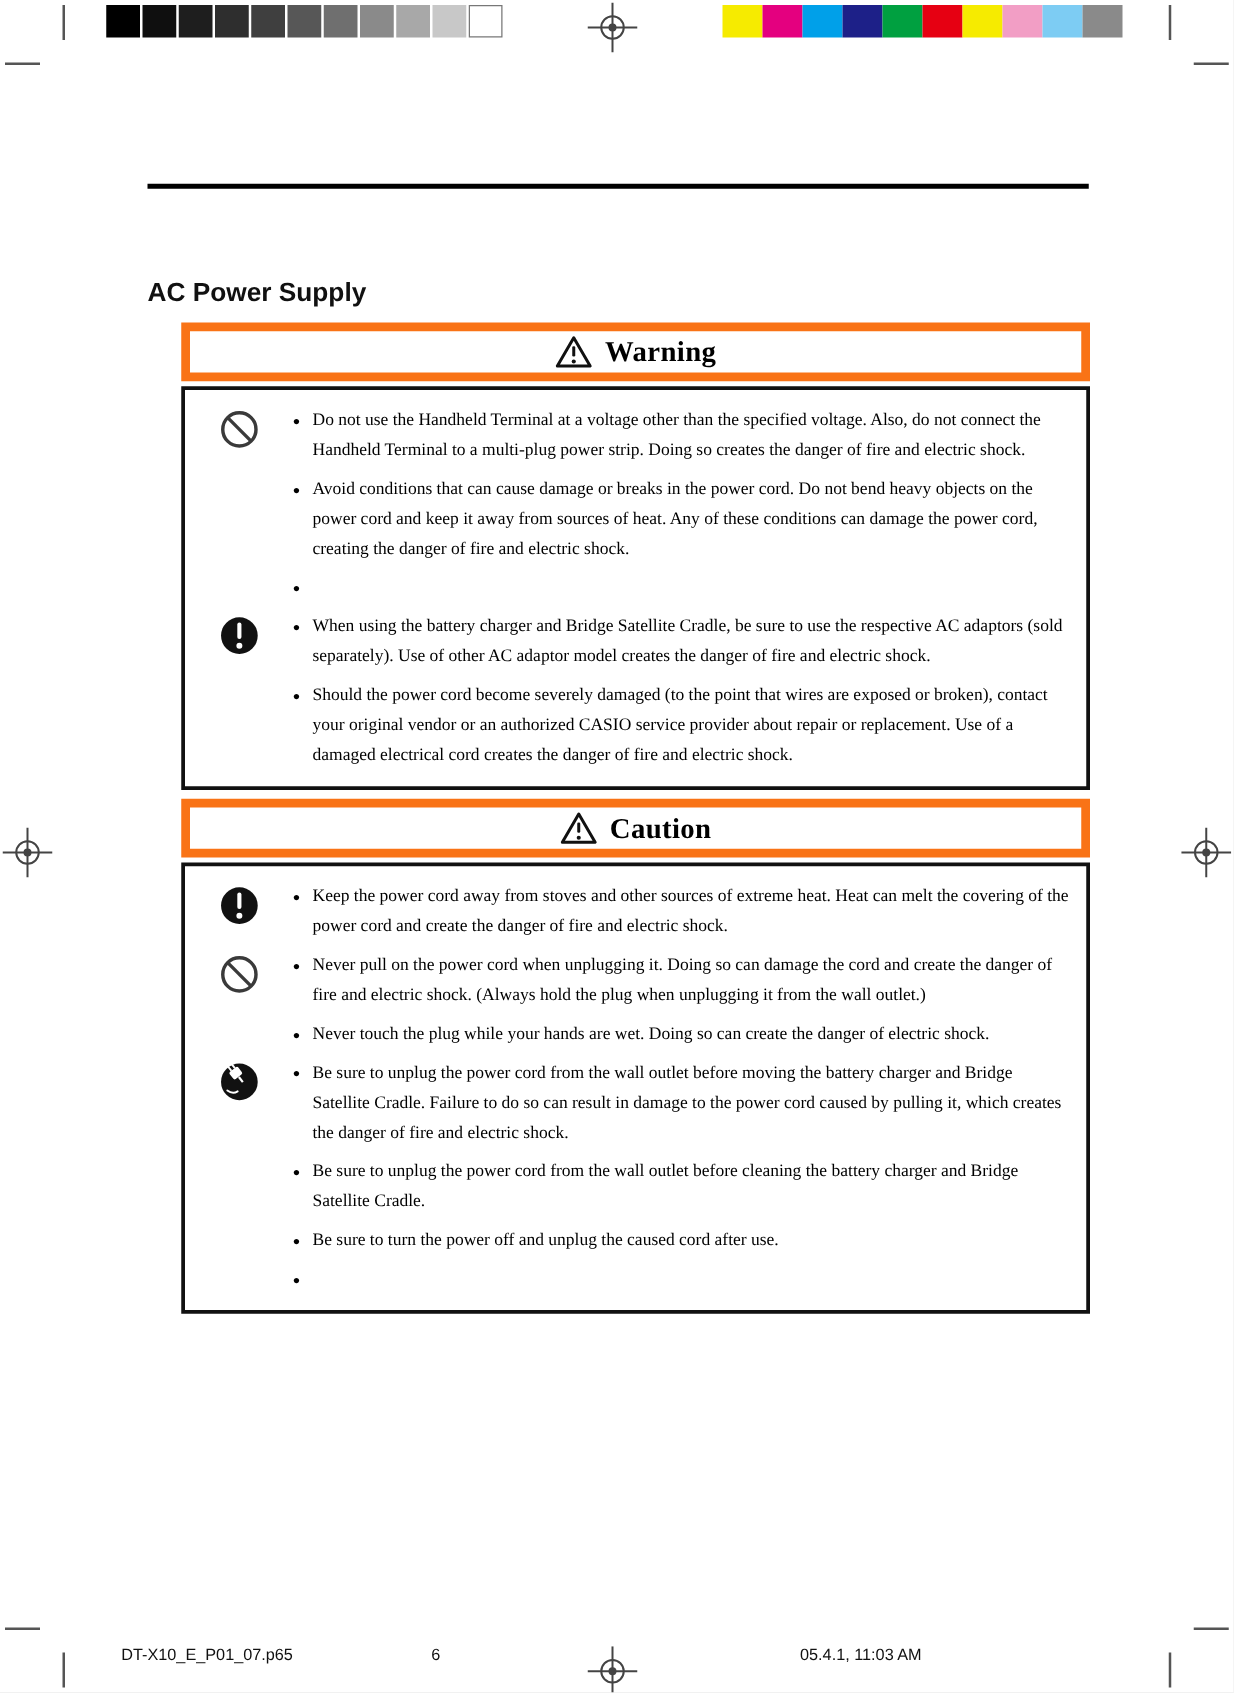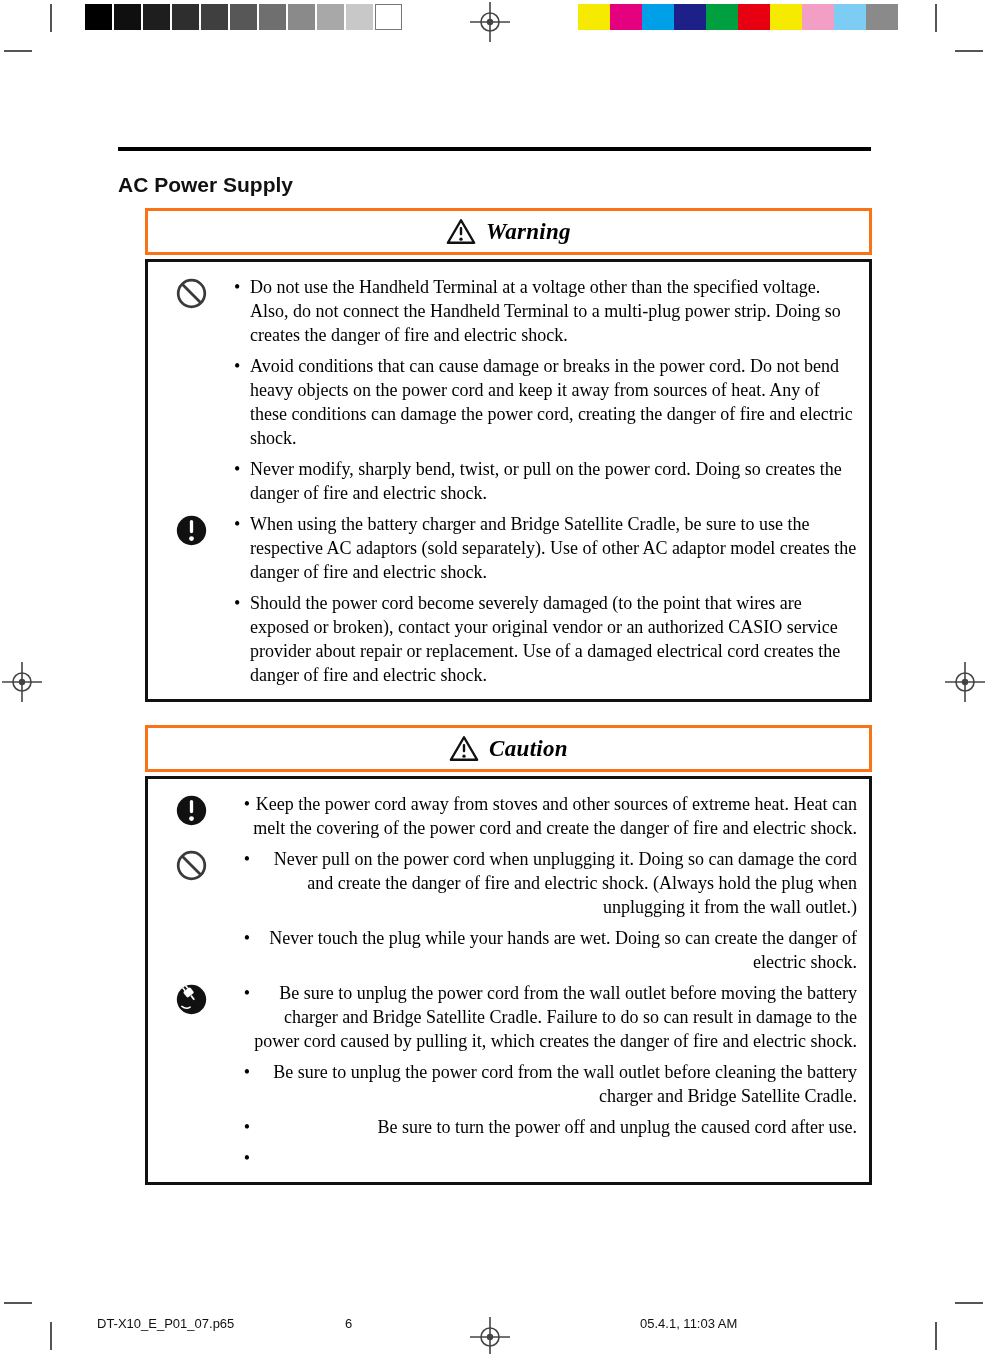--- a/index.html
+++ b/index.html
@@ -24,42 +24,42 @@
   .crosshair.right  { left:945px; top:662px; }
 
   .crop { position:absolute; background:#555; }
   .crop.v { width:2px; height:28px; }
   .crop.h { width:28px; height:2px; }
 
   
   .content { position:absolute; left:118px; top:147px; width:753px; }
   .top-rule { height:4px; background:#000; }
   h1.page-title {
-    margin-top:22px; font-family:"Liberation Sans", sans-serif;
+    margin-top:72px; font-family:"Liberation Sans", sans-serif;
     font-weight:bold; font-size:21px; color:#111;
   }
 
   .alert { margin-top:11px; }
-  .alert + .alert { margin-top:23px;text-align:right; }
+  .alert + .alert { margin-top:7px; }
   .alert-title {
     display:flex; align-items:center; justify-content:center; gap:10px;
-    border:3px solid #f97316; height:47px; margin-left:27px; width:727px;font-style:italic;
+    border:7px solid #f97316; height:47px; margin-left:27px; width:727px;
   }
   .alert-title .tri-icon { width:30px; height:27px; display:block; }
   .alert-title .label { font-size:23px; font-weight:bold; letter-spacing:0.3px; }
   .alert-body {
     border:3px solid #111; margin:4px 0 0 27px; width:727px;
     padding:13px 6px 10px 0;
   }
   .row { display:flex; margin-bottom:7px; }
   .row:last-child { margin-bottom:2px; }
   .icon-col { flex:0 0 86px; display:flex; justify-content:center; align-items:flex-start; padding-top:2px; }
   .icon-col svg { width:33px; height:33px; display:block; }
   .bullet { flex:0 0 16px; font-size:18px; line-height:24px; }
-  .itext { flex:1; font-size:18px; line-height:24px; padding-right:6px; }
+  .itext { flex:1; font-size:14px; line-height:24px; padding-right:6px; }
 
   .page-num {
     margin:6px 0 0 0; font-family:"Liberation Sans", sans-serif;
     font-weight:bold; font-size:20px;
   }
 
   
   .footer-item { position:absolute; top:1316px; font-family:"Liberation Sans", sans-serif; font-size:13px; color:#111; }
   .footer-file { left:85px;margin-left:12px; }
   .footer-num  { left:345px; }
@@ -158,21 +158,20 @@
 
         <div class="row">
           <div class="icon-col"></div>
           <div class="bullet">•</div>
           <div class="itext">Avoid conditions that can cause damage or breaks in the power cord. Do not bend heavy objects on the power cord and keep it away from sources of heat. Any of these conditions can damage the power cord, creating the danger of fire and electric shock.</div>
         </div>
 
         <div class="row">
           <div class="icon-col"></div>
           <div class="bullet">•</div>
-          <div class="itext">Never modify, sharply bend, twist, or pull on the power cord. Doing so creates the danger of fire and electric shock.</div>
         </div>
 
         <div class="row">
           <div class="icon-col">
             <svg viewBox="0 0 36 36">
                 <circle cx="18" cy="18" r="16" fill="#111"></circle>
                 <rect x="16.2" y="6.5" width="3.6" height="14.5" rx="1.8" fill="#fff"></rect>
                 <circle cx="18" cy="26.8" r="2.6" fill="#fff"></circle>
               </svg>
           </div>

